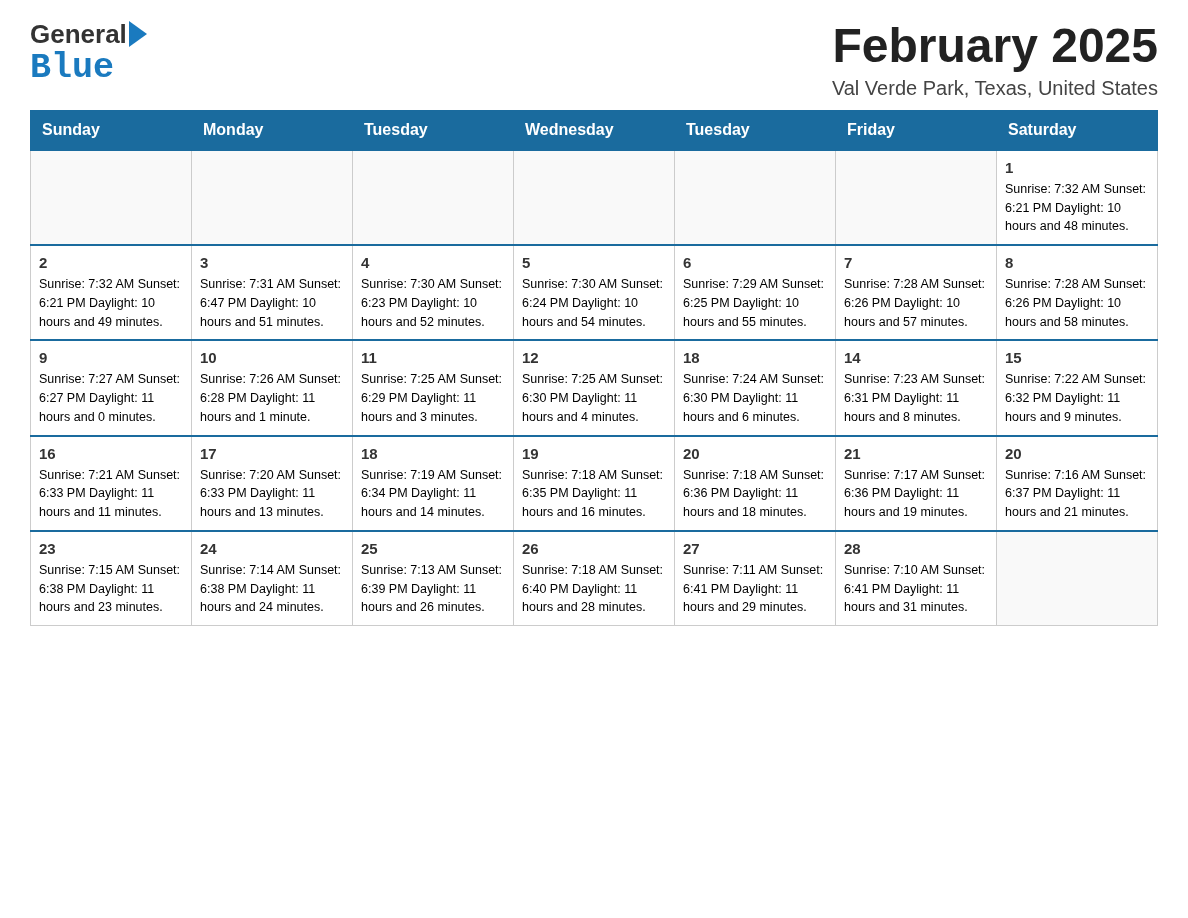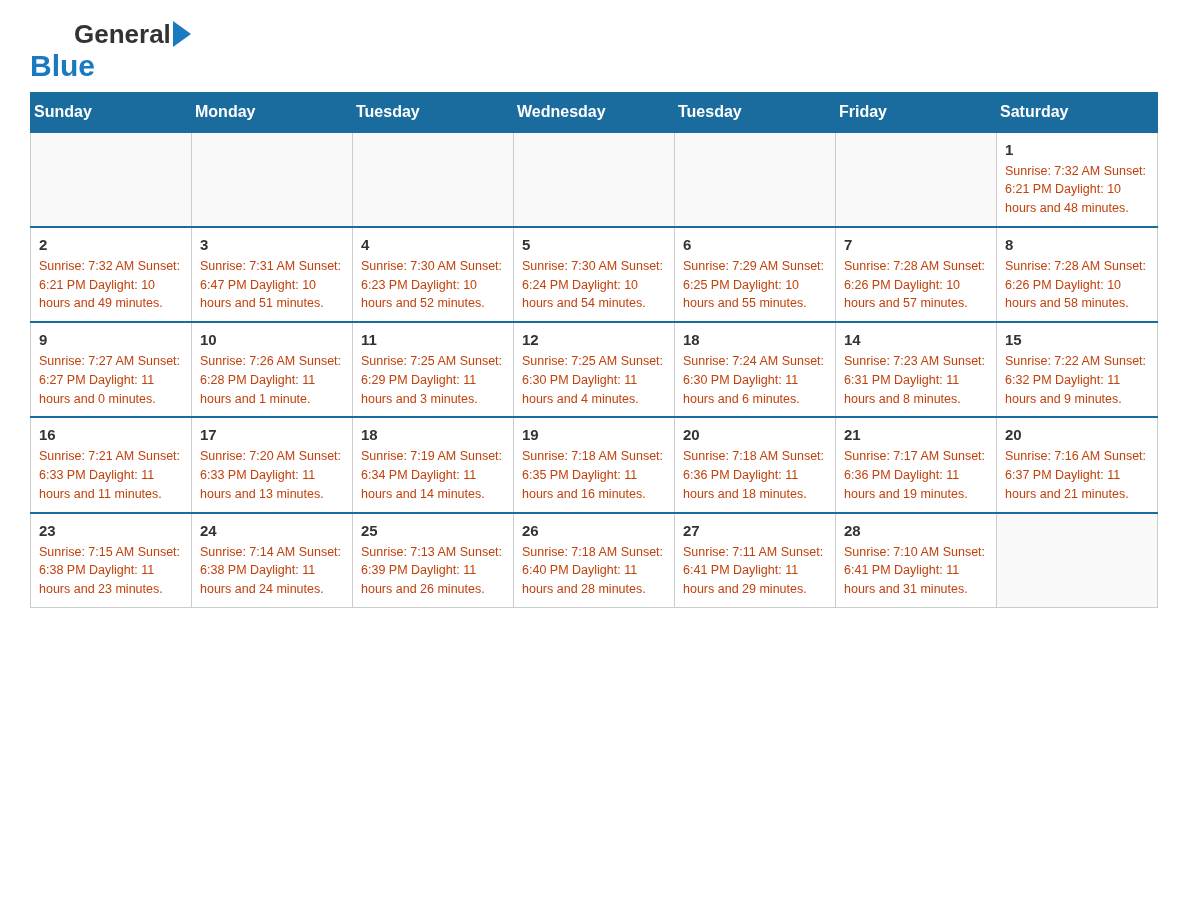--- a/index.html
+++ b/index.html
@@ -33,21 +33,21 @@
     .calendar {
       width: 100%;
       border-collapse: collapse;
       margin-top: 10px;
     }
     .calendar th {
       background-color: #1a6b9e;
       color: #fff;
       font-size: 16px;
       font-weight: bold;
-      padding: 10px 3px;
+      padding: 10px 11px;
       text-align: left;
       border: 1px solid #1a6b9e;
     }
     .calendar td {
       vertical-align: top;
       padding: 8px;
       border: 1px solid #ccc;
       border-top: 2px solid #1a6b9e;
       width: 14.28%;
       font-size: 13px;
@@ -60,68 +60,71 @@
     }
     .day-number {
       font-size: 15px;
       font-weight: bold;
       margin-bottom: 4px;
       display: block;
     }
     .day-info {
       font-size: 12.5px;
       line-height: 1.5;
-      color: #c2410c;
+      color: #000000;
     }
     .logo-row {
       display: flex;
       align-items: center;
     }
     .logo-text-general {
       font-size: 26px;
       font-weight: bold;
       color: #333;
       font-family: Arial, sans-serif;
-      margin-left: 44px;
     }
     .logo-arrow {
       display: inline-block;
       width: 0;
       height: 0;
       border-top: 13px solid transparent;
       border-bottom: 13px solid transparent;
       border-left: 18px solid #1a7abf;
       margin-left: 2px;
       vertical-align: middle;
     }
     .logo-blue-text {
-      font-size: 30px;
+      font-size: 35px;
       font-weight: bold;
       color: #1a7abf;
-      font-family: Liberation Sans, sans-serif;
+      font-family: Liberation Mono, monospace;
     }
     .logo-combined {
       display: flex;
       flex-direction: column;
       line-height: 1.1;
     }
   </style>
 </head>
 <body>
 
 <div class="header">
   <div class="logo-combined">
     <div class="logo-row">
       <span class="logo-text-general">General</span>
       <span class="logo-arrow"></span>
     </div>
     <div>
       <span class="logo-blue-text">Blue</span>
     </div>
   </div>
+  <div class="title-section">
+    <div class="month-title">February 2025</div>
+    <div class="location">Val Verde Park, Texas, United States</div>
+  </div>
 </div>
 
 <table class="calendar">
   <thead>
     <tr>
     <th>Sunday</th>
         <th>Monday</th>
         <th>Tuesday</th>
         <th>Wednesday</th>
         <th>Tuesday</th>

